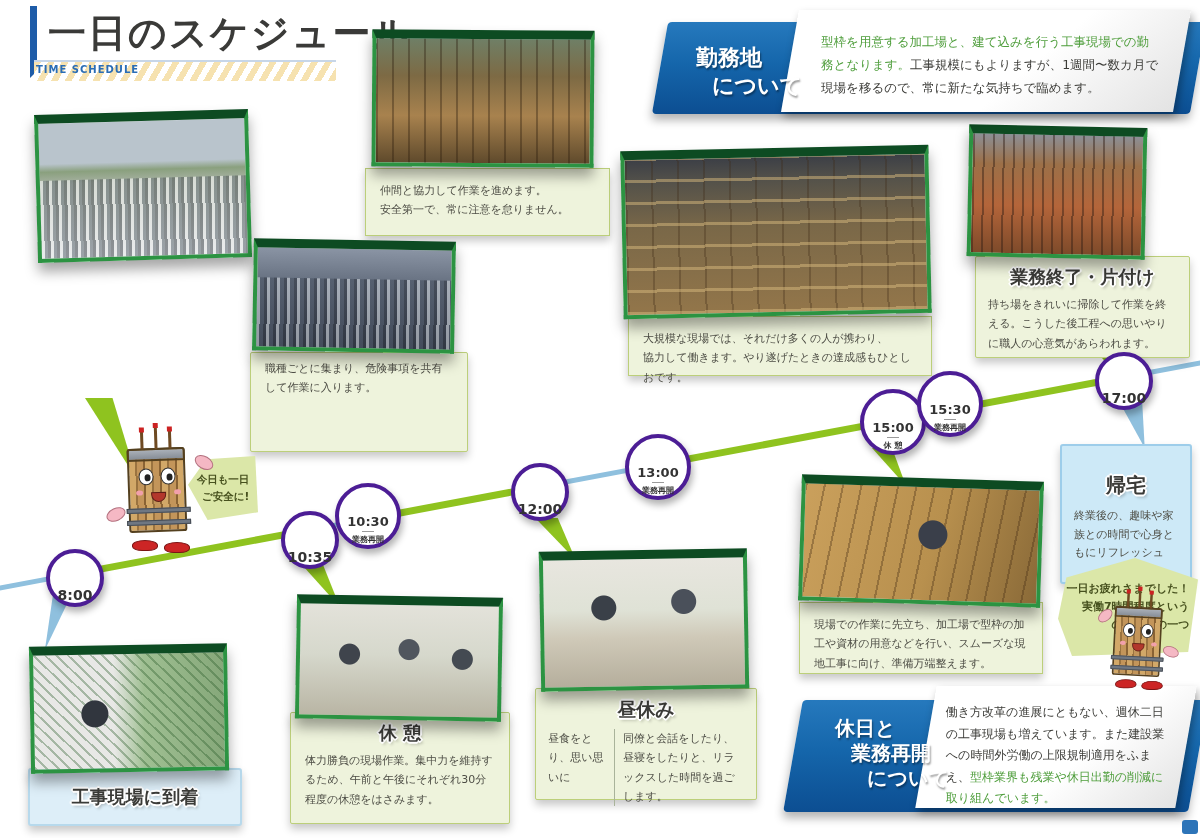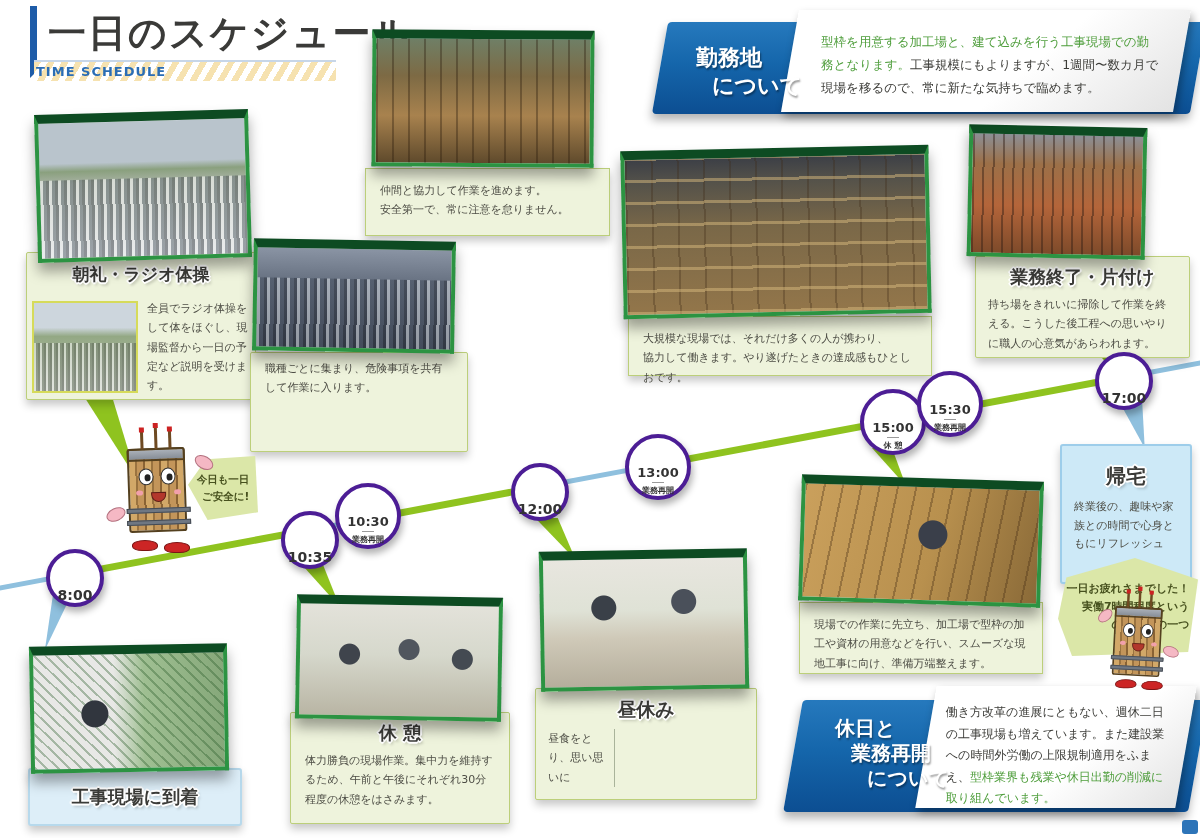--- a/index.html
+++ b/index.html
@@ -7,21 +7,21 @@
   body { font-family:"DejaVu Sans","Liberation Sans",sans-serif; }
   #page { position:relative; width:1200px; height:838px; background:#ffffff; overflow:hidden; margin:0 auto; }
 
   
   .title-bar { position:absolute; left:30px; top:6px; width:7px; height:60px; background:#1e5ca8; }
   .title-bar::after { content:""; position:absolute; left:0; top:60px; border-left:12px solid #1e5ca8; border-bottom:12px solid transparent; }
   .page-title { position:absolute; left:48px; top:8px; font-size:38px; font-weight:bold; color:#3a3a38; letter-spacing:2px; }
   .subtitle-band { position:absolute; left:34px; top:60px; width:302px; height:21px;
     background:repeating-linear-gradient(120deg,#f6e2b0 0 6px,#ffffff 6px 12px);
     border-top:2px solid #c7d6e8; }
-  .subtitle-band span { position:absolute; left:2px; top:2px; font-size:13px; font-weight:bold; color:#2a6db5; letter-spacing:1px; }
+  .subtitle-band span { position:absolute; left:2px; top:2px; font-size:10px; font-weight:bold; color:#2a6db5; letter-spacing:1px; }
 
   
   .banner { position:absolute; z-index:4; }
   .banner .blue-shape { position:absolute; inset:0; background:linear-gradient(180deg,#2679bd 0%,#1566ab 45%,#0c4e92 100%);
     transform:skewX(-10deg); border-radius:4px; box-shadow:0 6px 10px rgba(0,0,0,.3); }
   .banner .blabel { position:absolute; color:#fff; font-weight:bold; text-shadow:1px 2px 2px rgba(0,0,0,.4); line-height:1.25; }
   .banner .blabel div:nth-child(2){ margin-left:16px; }
   .banner .blabel div:nth-child(3){ margin-left:32px; }
   .banner .white-box { position:absolute; background:linear-gradient(135deg,#ffffff 60%,#e3e3e3 100%);
     transform:skewX(-10deg); box-shadow:3px 5px 8px rgba(0,0,0,.35); }
@@ -242,25 +242,20 @@
   <div class="tl-circle big" style="left:917px;top:371px">
     <span class="t">15:30</span>
     <span class="div"></span>
     <span class="sub">業務再開</span>
   </div>
   <div class="tl-circle" style="left:1095px;top:352px">
     <span class="t">17:00</span>
   </div>
 
   <div class="photo" id="photo-morning-large"></div>
-  <div class="panel" style="left:26px;top:252px;width:230px;height:148px">
-    <div class="h-outline" style="font-size:17px;margin-top:10px">朝礼・ラジオ体操</div>
-    <div id="photo-small-radio"></div>
-    <p style="position:absolute;left:120px;top:46px;width:104px">全員でラジオ体操をして体をほぐし、現場監督から一日の予定など説明を受けます。</p>
-  </div>
 
   <div class="photo" id="photo-ky"></div>
   <div class="panel" style="left:250px;top:352px;width:218px;height:100px">
     <p style="padding:6px 14px 0 14px">職種ごとに集まり、危険事項を共有して作業に入ります。</p>
   </div>
 
   <div class="photo" id="photo-teamwork"></div>
   <div class="caption" style="left:365px;top:168px;width:245px;height:68px">
     <p>仲間と協力して作業を進めます。
 安全第一で、常に注意を怠りません。</p>
@@ -272,35 +267,36 @@
 協力して働きます。やり遂げたときの達成感もひとしおです。</p>
   </div>
 
   <div class="photo" id="photo-finish"></div>
   <div class="panel" style="left:975px;top:256px;width:215px;height:102px">
     <div class="h-outline" style="font-size:18px;margin-top:8px">業務終了・片付け</div>
     <p style="padding:6px 12px 0 12px">持ち場をきれいに掃除して作業を終える。こうした後工程への思いやりに職人の心意気があらわれます。</p>
   </div>
 
   <div class="panel-blue" style="left:1060px;top:444px;width:132px;height:140px;background:#cde9f7;border:2px solid #9dcdea">
-    <div class="h-outline" style="font-size:20px;margin-top:17px">帰宅</div>
+    <div class="h-outline" style="font-size:20px;margin-top:26px">帰宅</div>
     <p style="padding:8px 12px 0 12px;font-size:11px;line-height:1.7;color:#4d4d45">終業後の、趣味や家族との時間で心身ともにリフレッシュ</p>
   </div>
 
   <div class="photo" id="photo-factory"></div>
   <div class="caption" style="left:799px;top:602px;width:244px;height:72px">
     <p>現場での作業に先立ち、加工場で型枠の加工や資材の用意などを行い、スムーズな現地工事に向け、準備万端整えます。</p>
   </div>
 
   <div class="photo" id="photo-lunch"></div>
   <div class="panel" style="left:535px;top:688px;width:222px;height:112px">
     <div class="h-outline" style="font-size:19px;margin-top:8px">昼休み</div>
     <div class="lunch-cols" style="padding:0 12px">
       <p class="col-l">昼食をとり、思い思いに</p>
       <div class="vdiv"></div>
+      <p class="col-r">同僚と会話をしたり、昼寝をしたりと、リラックスした時間を過ごします。</p>
     </div>
   </div>
 
   <div class="photo" id="photo-break"></div>
   <div class="panel" style="left:290px;top:712px;width:220px;height:112px">
     <div class="h-outline" style="font-size:18px;margin-top:8px">休 憩</div>
     <p style="padding:6px 14px 0 14px">体力勝負の現場作業。集中力を維持するため、午前と午後にそれぞれ30分程度の休憩をはさみます。</p>
   </div>
 
   <div class="photo" id="photo-arrive"></div>

